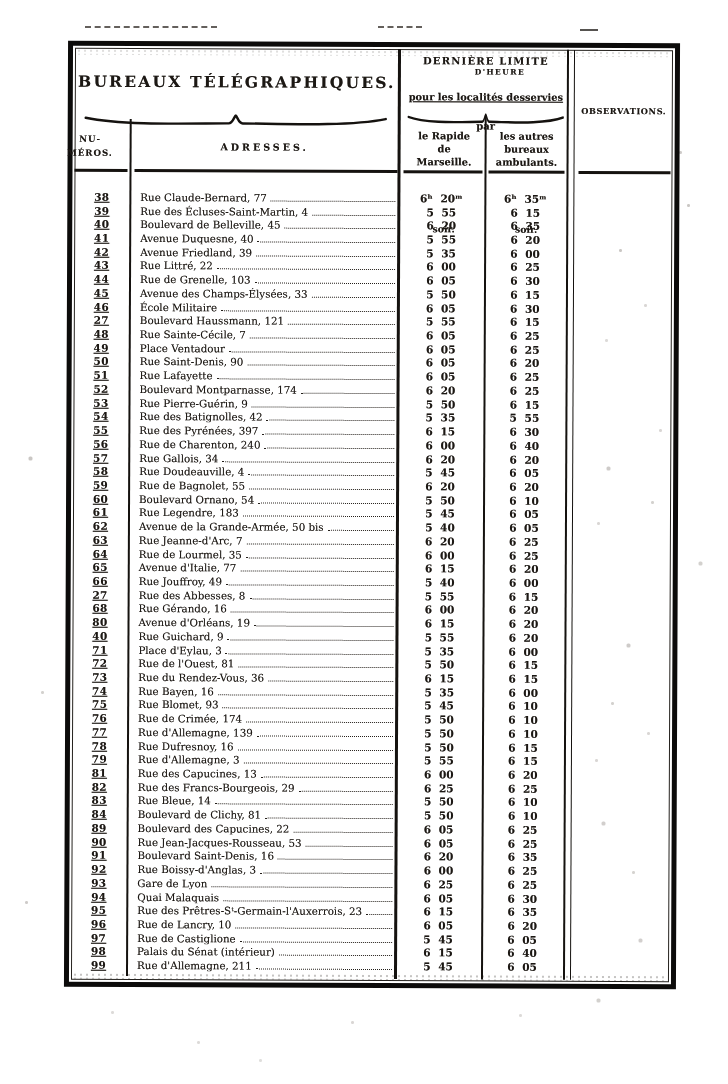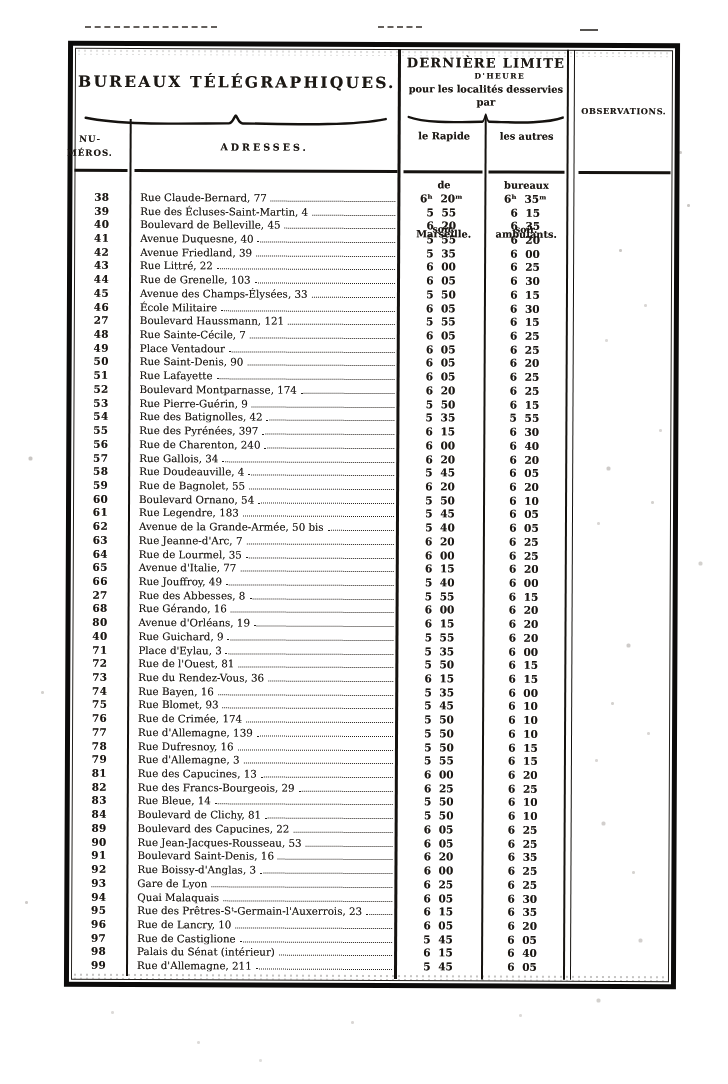--- a/index.html
+++ b/index.html
@@ -34,34 +34,34 @@
     border:5px solid #0c0b0a;background:transparent;transform:rotate(.25deg);
   }
   .frame::before{content:"";position:absolute;inset:2px;border:1px solid #25221e;pointer-events:none;}
   .vline{background:#15120f;width:1.6px;}
   .hrule{background:#15120f;height:2.6px;}
   .worn{left:3px;right:3px;height:6px;opacity:.45;
     background-image:radial-gradient(circle,rgba(20,15,10,.55) 1px,transparent 1.4px);
     background-size:6px 4px;}
   
   .title{font-weight:bold;font-size:15.5px;letter-spacing:2.2px;text-align:center;white-space:nowrap;}
-  .dl1{font-weight:bold;font-size:13px;letter-spacing:1.2px;}
+  .dl1{font-weight:bold;font-size:10px;letter-spacing:1.2px;}
   .dl2{font-weight:bold;font-size:7.5px;letter-spacing:1.5px;margin-left:28px;}
   .dl3{font-weight:bold;font-size:9.8px;}
   .dl4{font-weight:bold;font-size:10px;}
-  .colhead{font-weight:bold;text-align:center;line-height:13px;font-size:9.8px;gap:36px;}
+  .colhead{font-weight:bold;text-align:center;line-height:13px;font-size:9.8px;}
   .numeros{font-weight:bold;font-size:8.6px;letter-spacing:1px;text-align:center;line-height:14px;}
   .adresses{font-weight:bold;font-size:9.5px;letter-spacing:3px;text-align:center;}
   .obs{font-weight:bold;font-size:8.2px;letter-spacing:.6px;text-align:center;}
   .soir{font-weight:bold;font-size:9.3px;text-align:center;margin-top:46px;}
   .center-stack{display:flex;flex-direction:column;align-items:center;text-align:center;}
   
   .tbody{left:2px;top:144px;width:598px;}
   .trow{display:grid;grid-template-columns:55px 269px 86px 82px 1fr;height:13.73px;align-items:center;}
-  .c-num{text-align:center;font-weight:bold;font-size:10.4px;letter-spacing:.4px;}
+  .c-num{text-align:center;font-weight:bold;font-size:10.4px;letter-spacing:.4px;text-decoration:underline;}
   .c-addr{display:flex;align-items:baseline;padding-left:11px;overflow:hidden;font-size:10.3px;white-space:nowrap;}
   .leader{flex:1;min-width:4px;border-bottom:1.7px dotted #241f1a;margin:0 3px 2px 4px;}
   .c-time{text-align:center;font-weight:bold;font-size:10.5px;word-spacing:4px;white-space:nowrap;}
   .c-obs{font-size:10px;}
   .ink{color:#1c1814;text-shadow:0 0 .4px rgba(30,24,18,.5);}
   svg.brace{display:block;}
 </style>
 </head>
 <body>
 
@@ -90,22 +90,22 @@
   </svg>
   <div class="abs numeros ink center-stack" style="left:0px;top:86px;width:35px;">
     <span>NU-</span>
     <span>MÉROS.</span>
   </div>
   <div class="abs adresses ink" style="left:59px;top:95px;width:266px;">ADRESSES.</div>
 
   <div class="abs center-stack ink" style="left:331px;top:8px;width:164px;">
     <span class="dl1">DERNIÈRE LIMITE</span>
     <span class="dl2" style="margin-top:1px;">D'HEURE</span>
-    <span class="dl3" style="margin-top:3px;">pour les localités desservies</span>
-    <span class="dl4" style="margin-top:2px;">par</span>
+    <span class="dl3" style="margin-top:15px;text-decoration:underline;">pour les localités desservies</span>
+    <span class="dl4" style="margin-top:18px;">par</span>
   </div>
   <svg class="abs brace" style="left:334px;top:66px;" width="158" height="12" viewBox="0 0 306 13" preserveAspectRatio="none">
     <path d="M3,4 C42,12 112,9 146,9 C150,9 151,3 153,1 C155,3 156,9 160,9 C194,9 264,12 303,4" fill="none" stroke="#15120f" stroke-width="2.6" stroke-linecap="round"></path>
   </svg>
   <div class="abs colhead ink center-stack" style="left:331px;top:82px;width:81px;">
     <span>le Rapide</span>
     <span>de</span>
     <span>Marseille.</span>
   </div>
   <div class="abs colhead ink center-stack" style="left:414px;top:82px;width:80px;">

